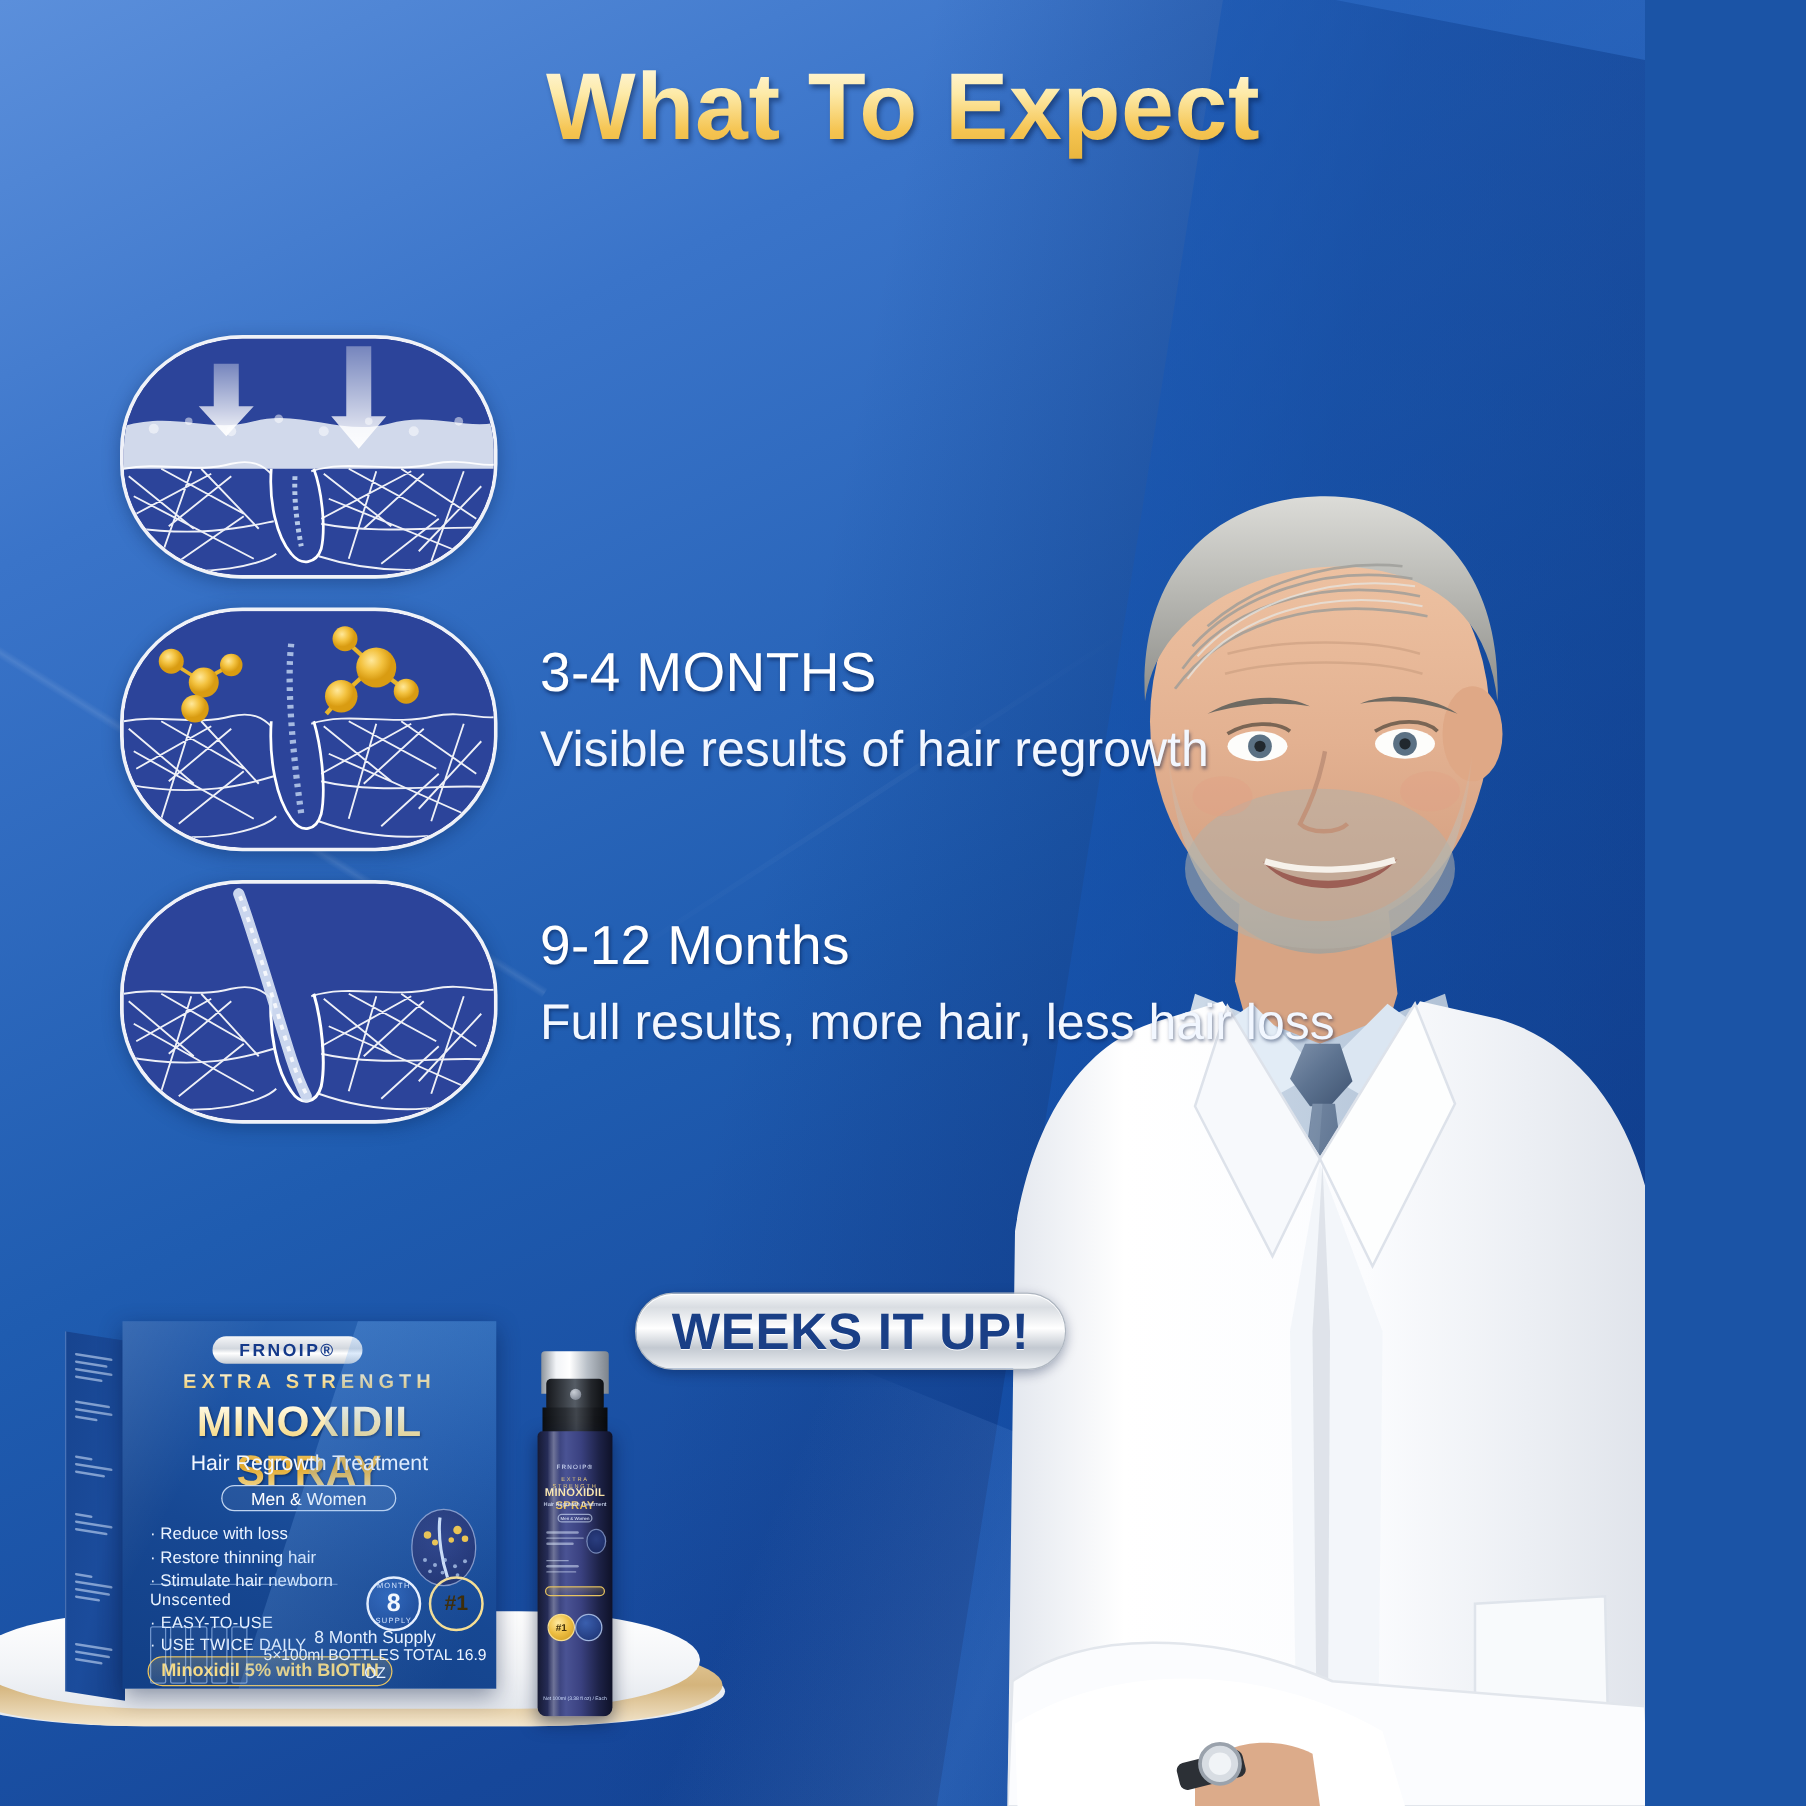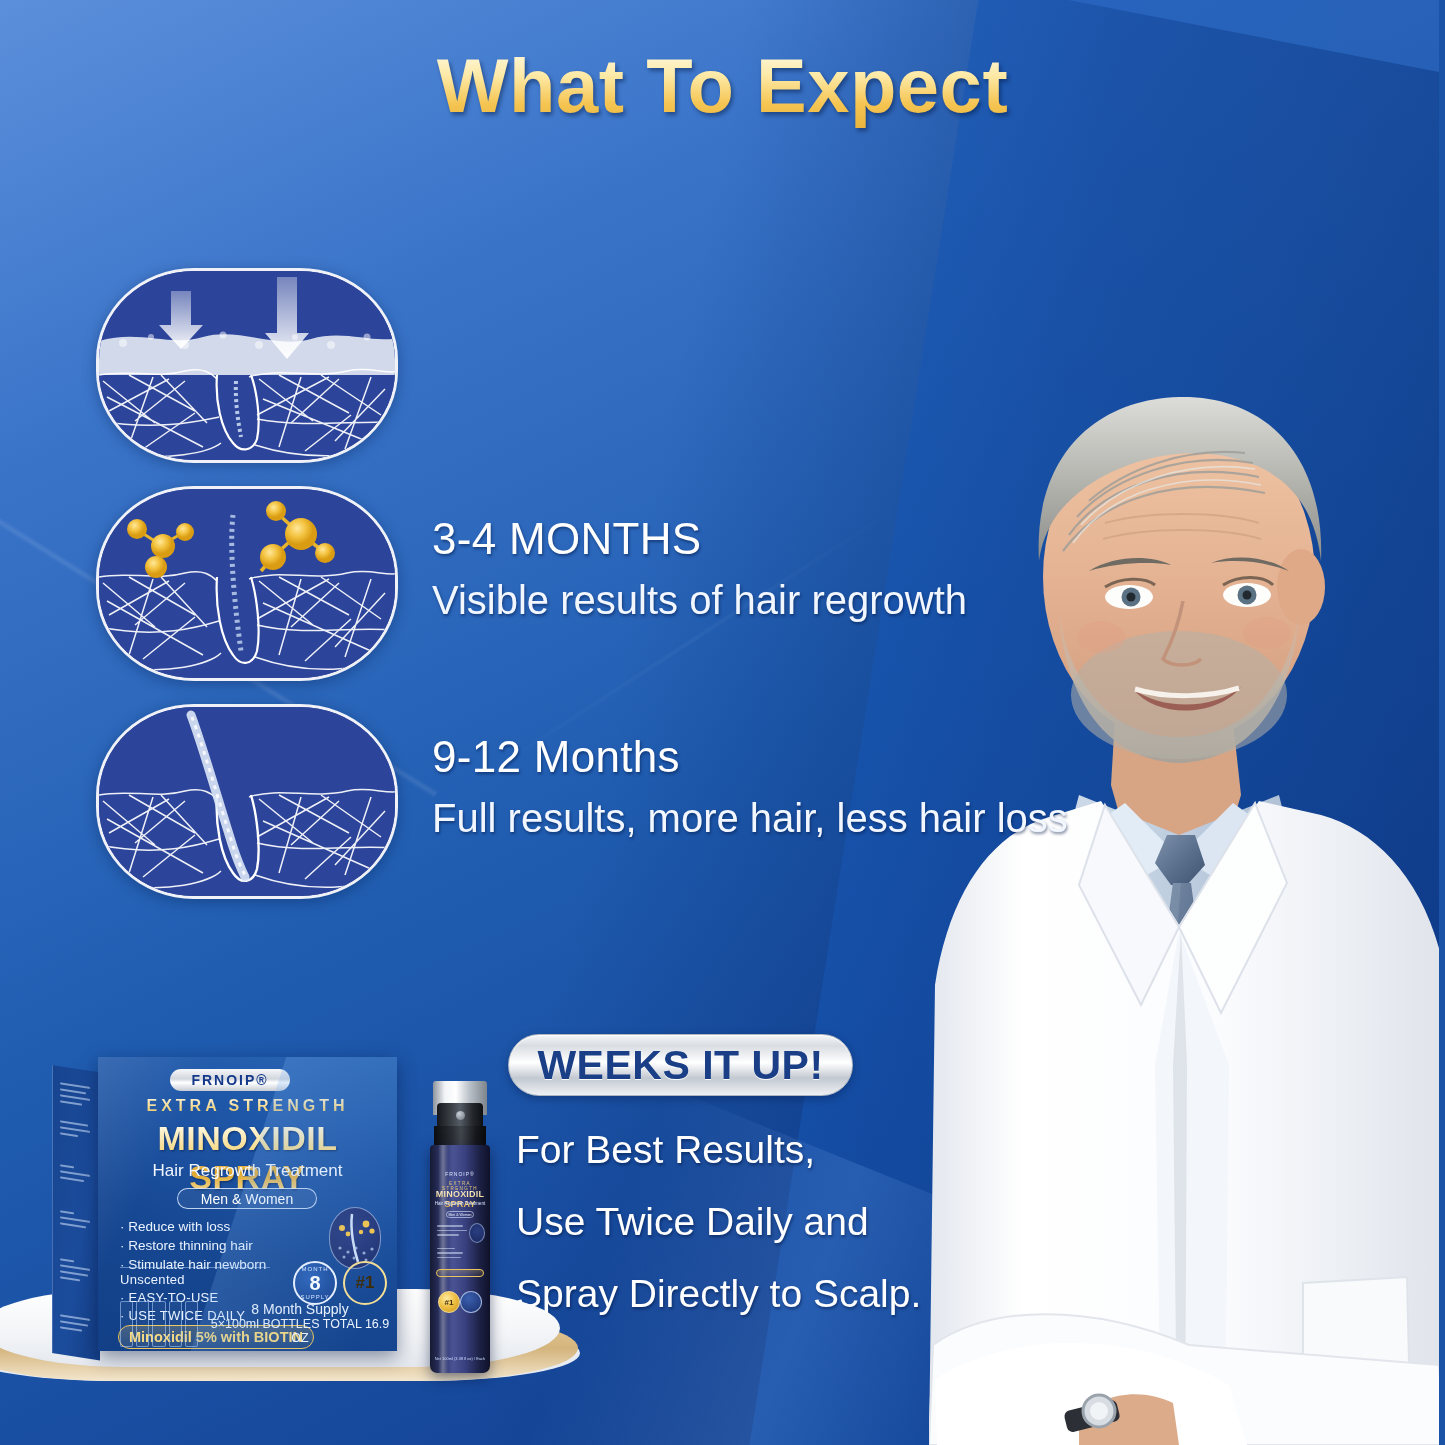--- a/index.html
+++ b/index.html
@@ -4,21 +4,21 @@
 <style>
   * { margin:0; padding:0; box-sizing:border-box; }
   html,body { width:1445px; height:1445px; overflow:hidden; }
   body {
     font-family:"Liberation Sans", sans-serif;
     background:#1b54a6;
   }
 
   
   #stage {
-    position:relative; width:1439px; height:1445px; overflow:hidden;
+    position:relative; width:1316px; height:1445px; overflow:hidden;
     background:
       linear-gradient(155deg,#5b8fdb 0%, #3a74c9 22%, #1f5cb0 52%, #16479a 78%, #113f8c 100%);
   }
   .bg-wedge{
     position:absolute; inset:0; pointer-events:none;
   }
   .wedge-a{
     position:absolute; top:-60px; left:760px; width:1000px; height:1600px;
     background:linear-gradient(90deg, rgba(9,50,120,.0) 0%, rgba(9,48,118,.45) 38%, rgba(8,44,112,.55) 100%);
     transform:rotate(11deg); transform-origin:top left;
@@ -562,25 +562,20 @@
       <div class="tl-text">
         <div class="tl-title">9-12 Months</div>
         <div class="tl-sub">Full results, more hair, less hair loss</div>
       </div>
     </div>
   </div>
 
   <div class="keep-badge">
     <span>WEEKS IT UP!</span>
   </div>
-  <div class="keep-lines">
-    <div>For Best Results,</div>
-    <div>Use Twice Daily and</div>
-    <div>Spray Directly to Scalp.</div>
-  </div>
 
   <div class="pedestal">
     <div class="ped-base"></div>
     <div class="ped-rim"></div>
     <div class="ped-top"></div>
   </div>
 
   <div class="pbox">
     <div class="pbox-side">
       <div class="pbox-side-txt">

